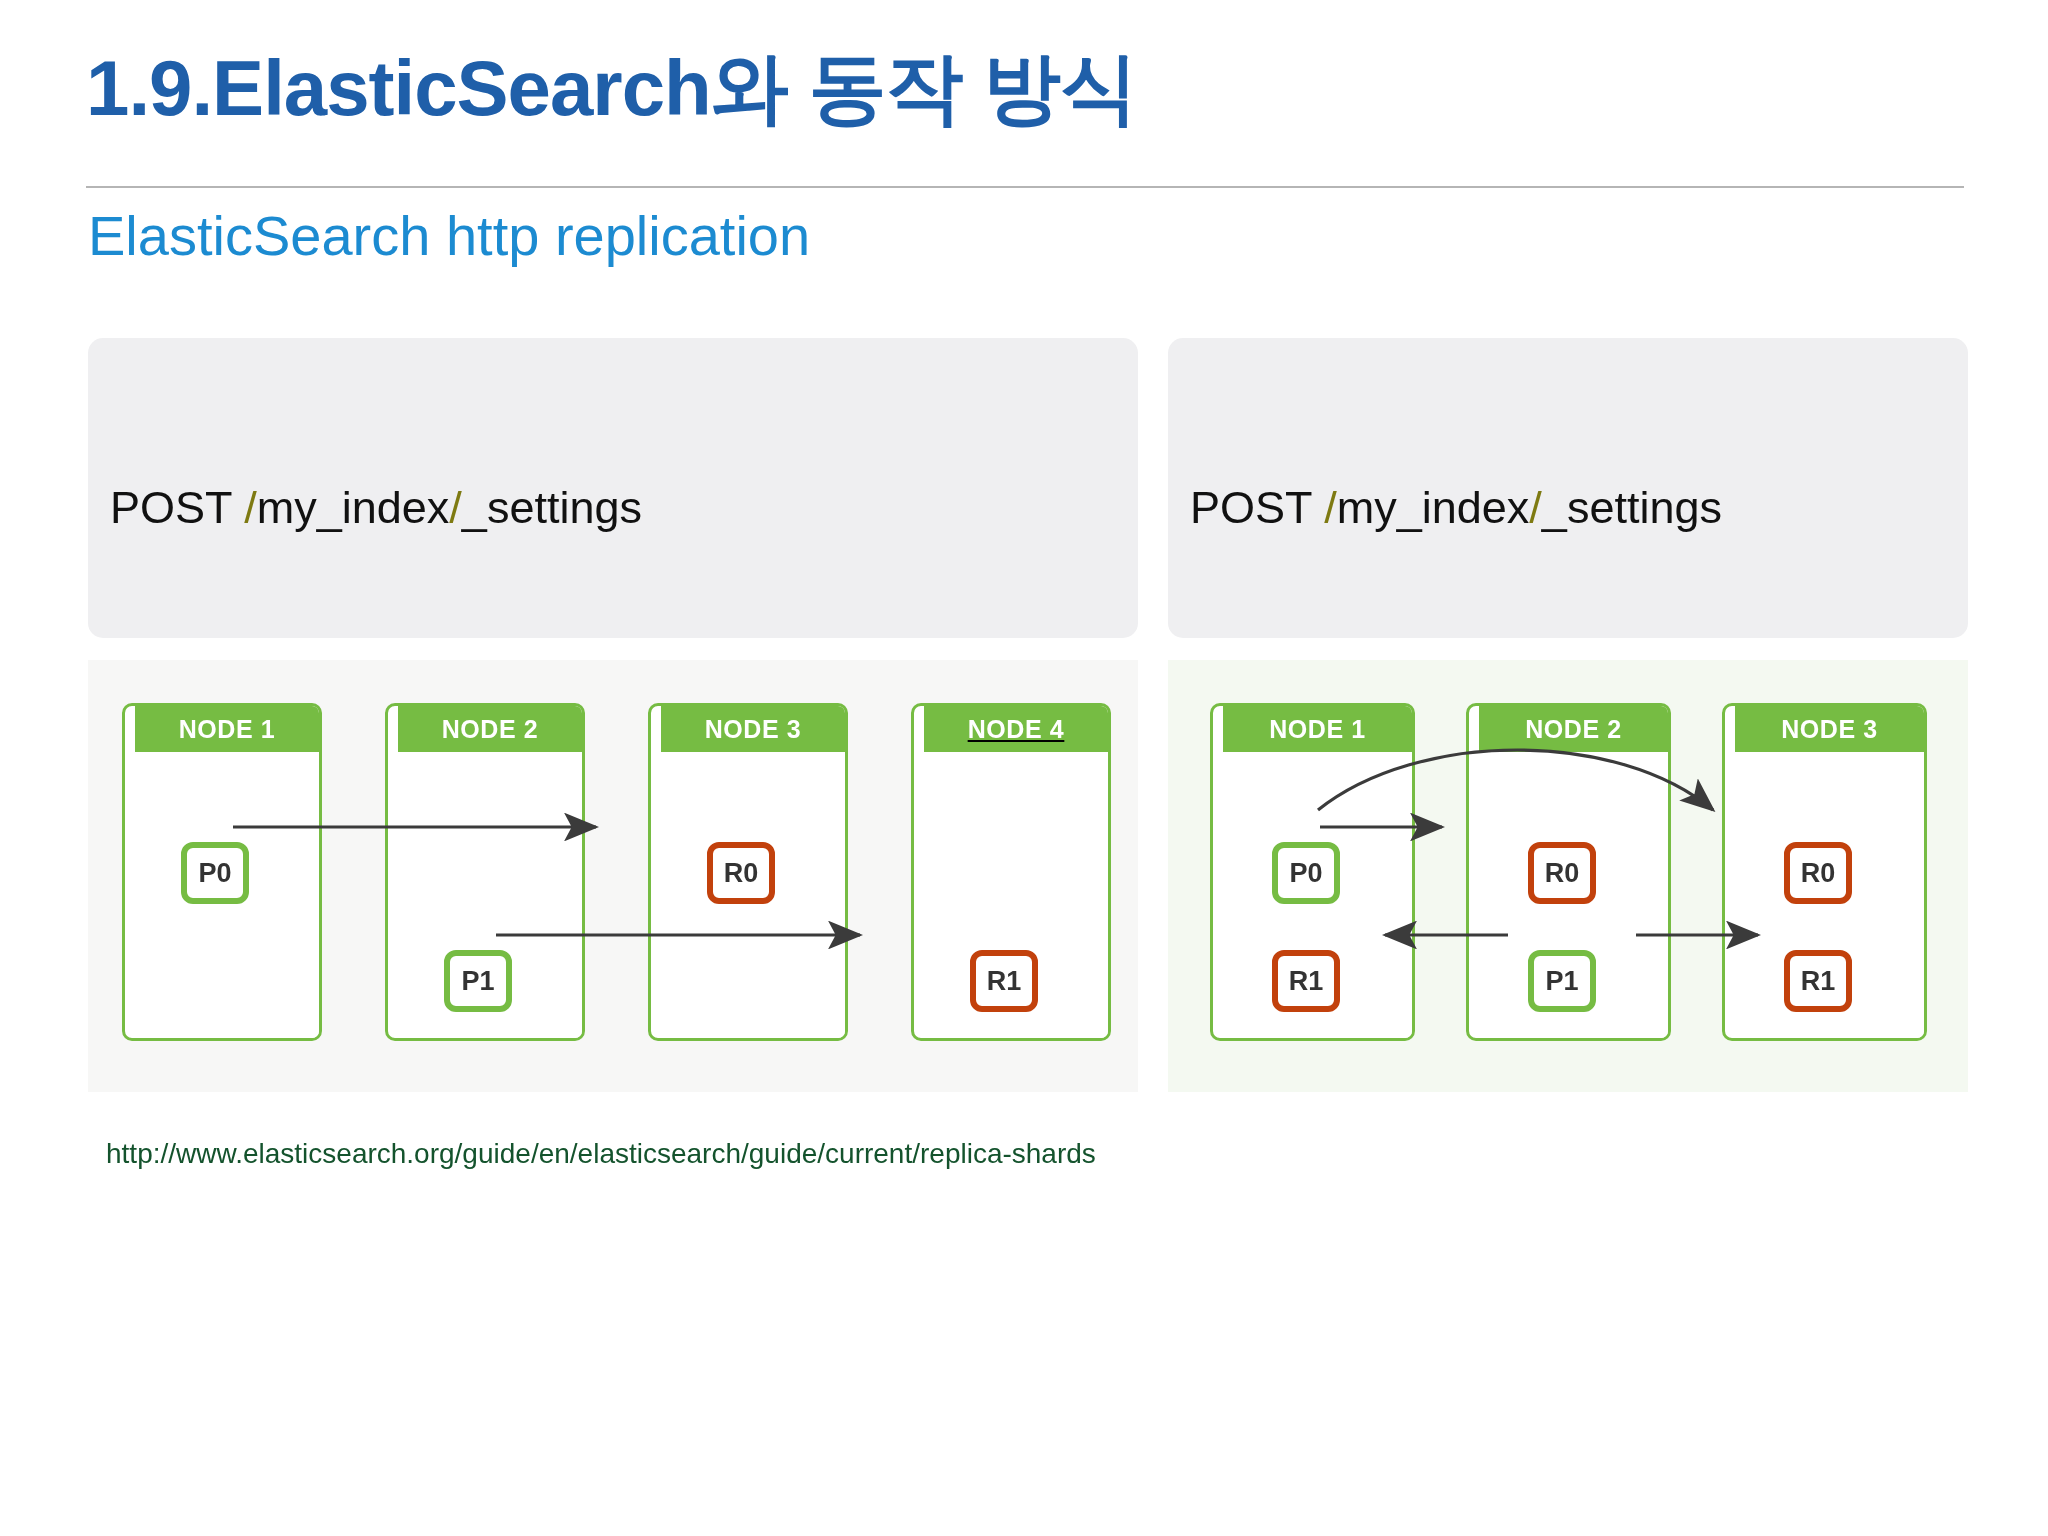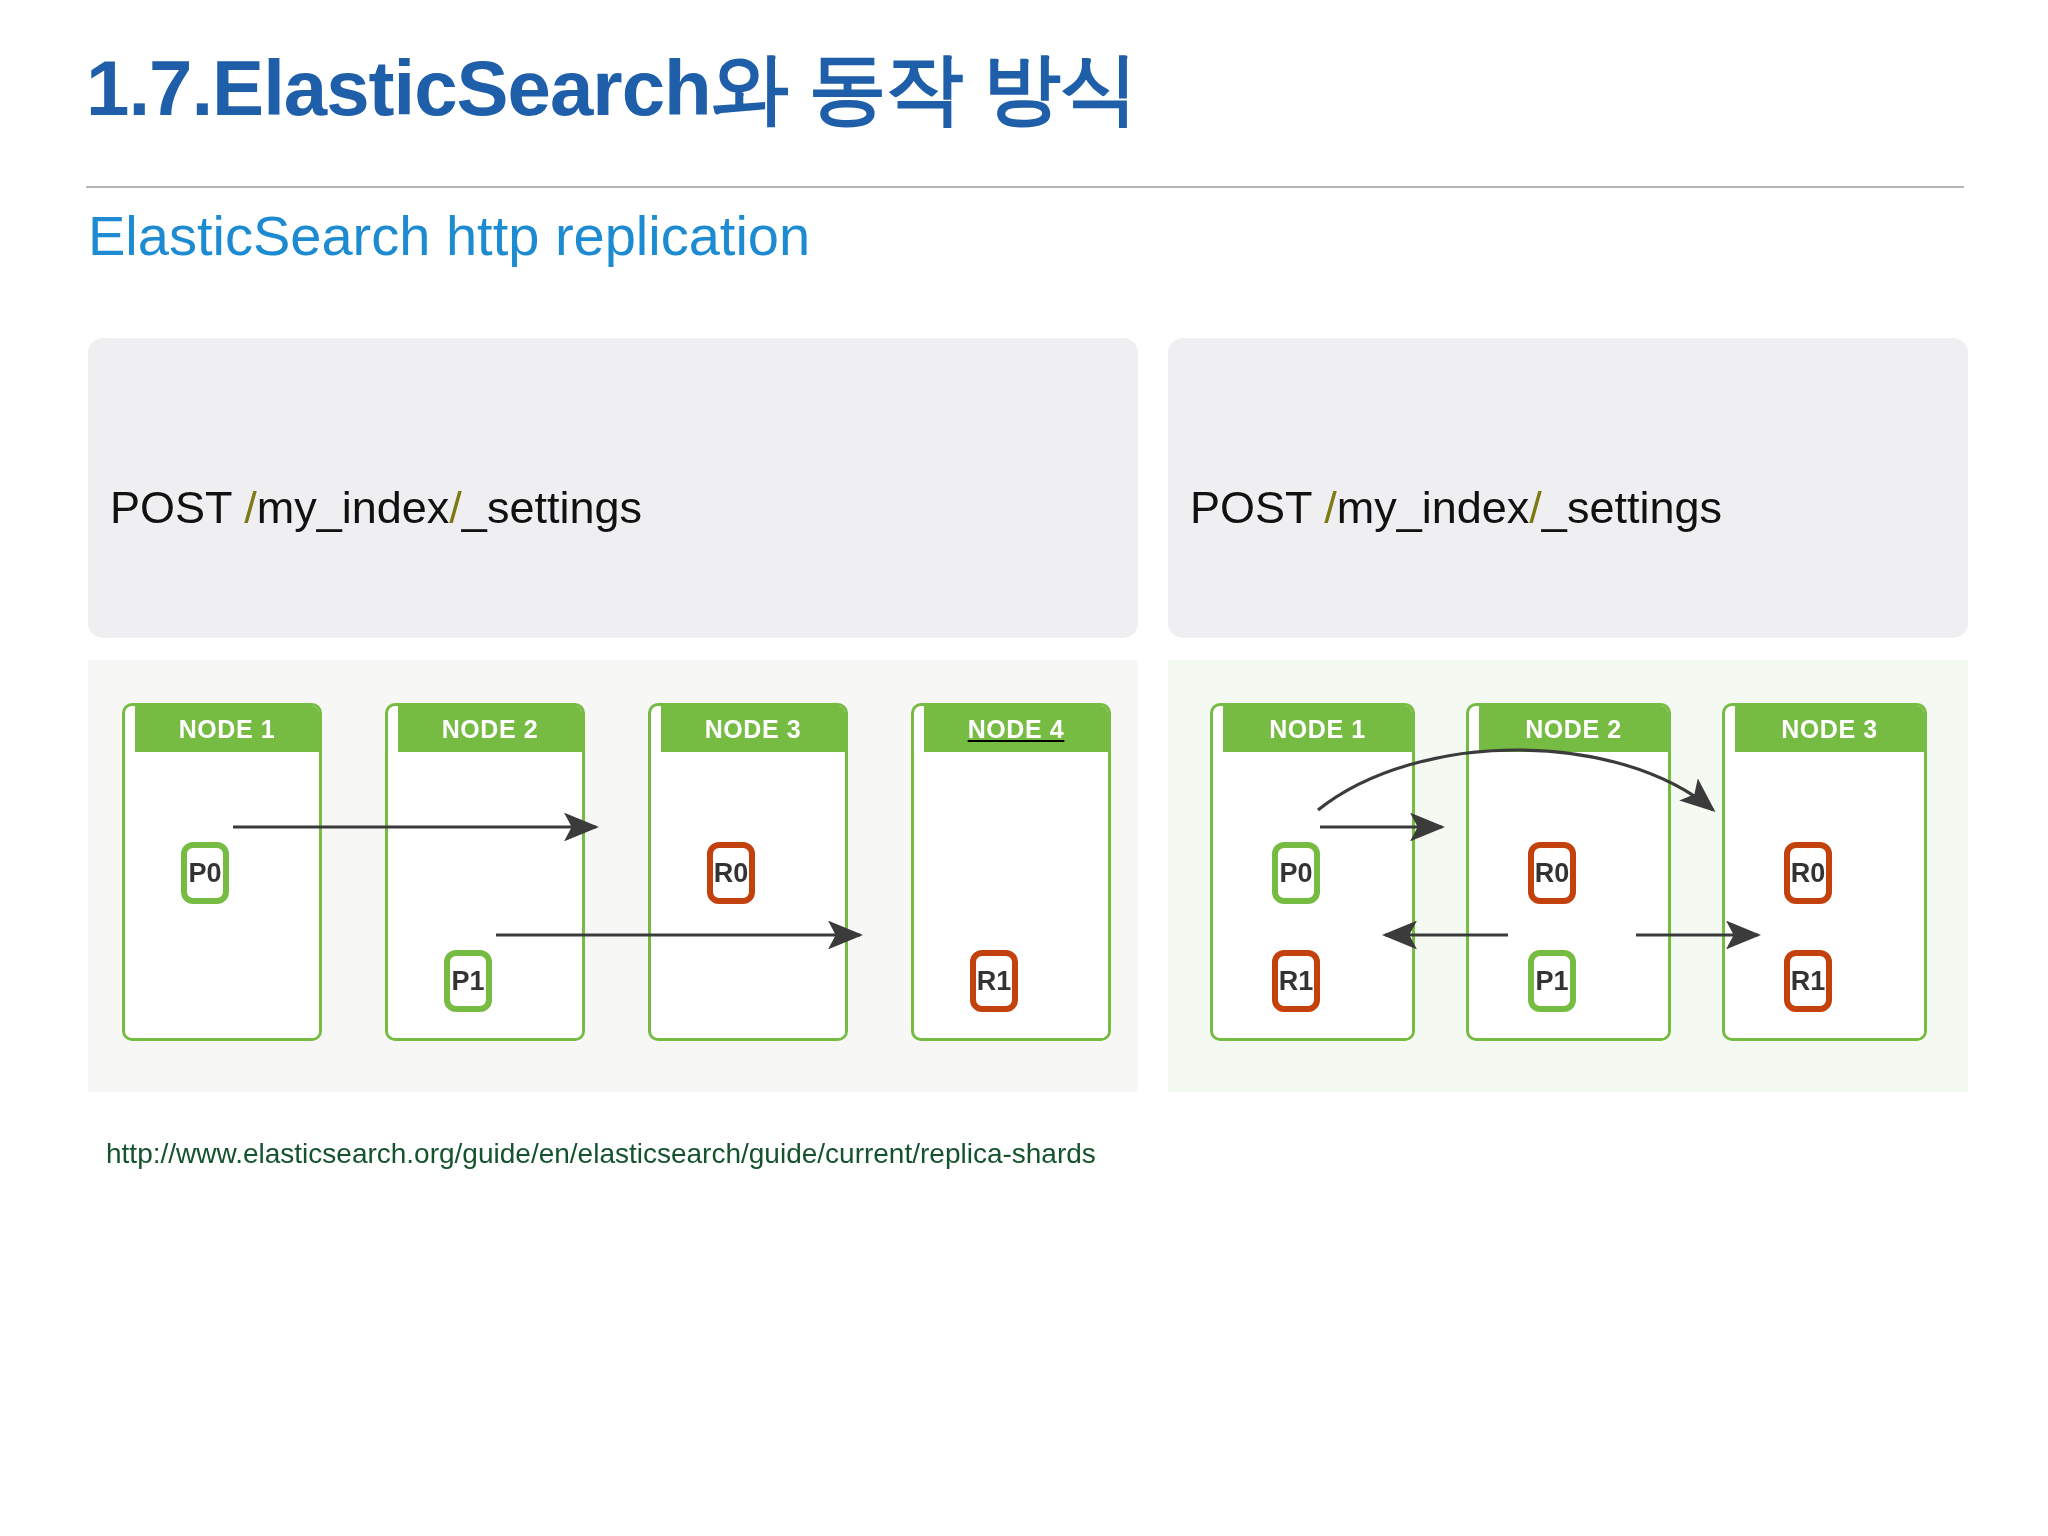--- a/index.html
+++ b/index.html
@@ -94,21 +94,21 @@
     font-weight: 700;
     letter-spacing: 0.6px;
     display: flex;
     align-items: center;
     justify-content: center;
   }
   .node-body { position: relative; height: calc(100% - 46px); background: #ffffff; }
 
   .shard {
     position: absolute;
-    width: 48px;
+    width: 68px;
     height: 62px;
     border-radius: 12px;
     background: #ffffff;
     display: flex;
     align-items: center;
     justify-content: center;
     font-size: 27px;
     font-weight: 700;
     color: #333333;
     z-index: 4;
@@ -126,21 +126,21 @@
     font-size: 28px;
     color: #14532d;
     white-space: nowrap;
   }
 </style>
 </head>
 <body>
 
 <div class="slide">
 
-  <div class="title">1.7.ElasticSearch와 동작 방식</div>
+  <div class="title">1.9.ElasticSearch와 동작 방식</div>
   <div class="title-rule"></div>
   <div class="subtitle">ElasticSearch http replication</div>
 
   <div class="code-panel left">
     <div class="code-line"><span class="tok-plain">POST</span> <span class="tok-slash">/</span><span class="tok-plain">my_index</span><span class="tok-slash">/</span><span class="tok-plain">_settings</span></div>
     <div class="code-line"><span class="tok-brace">{</span></div>
     <div class="code-line indent"><span class="tok-string">"number_of_replicas"</span><span class="tok-colon">:</span> <span class="tok-num">1</span></div>
     <div class="code-line"><span class="tok-brace">}</span></div>
   </div>
 

